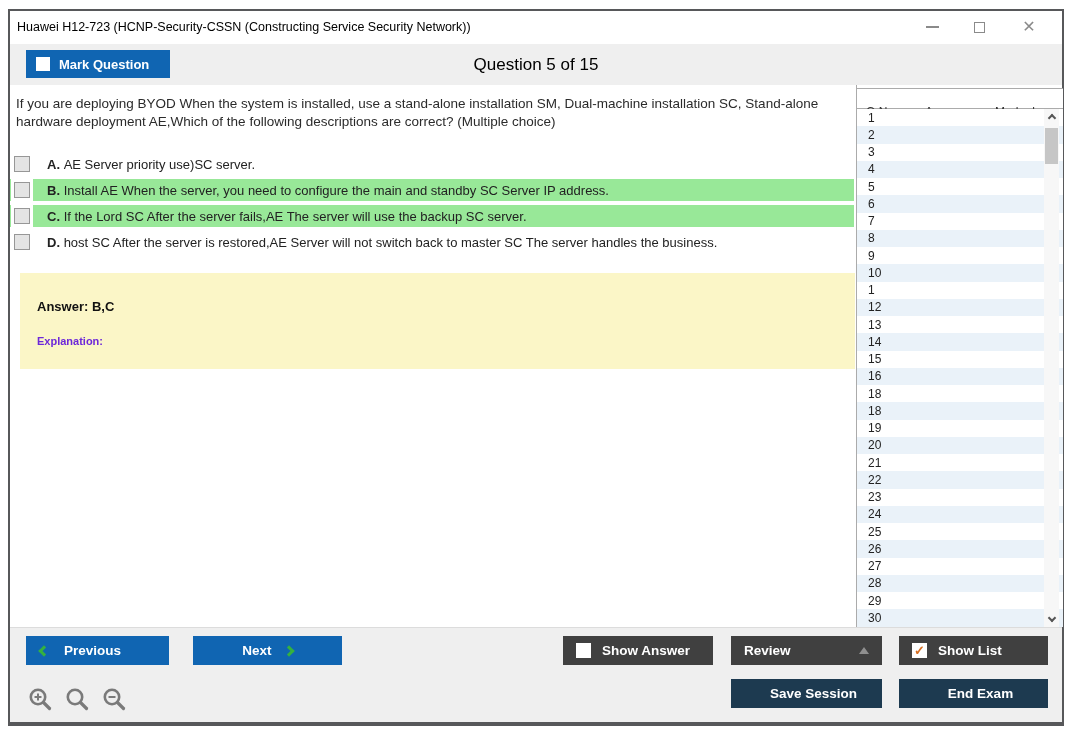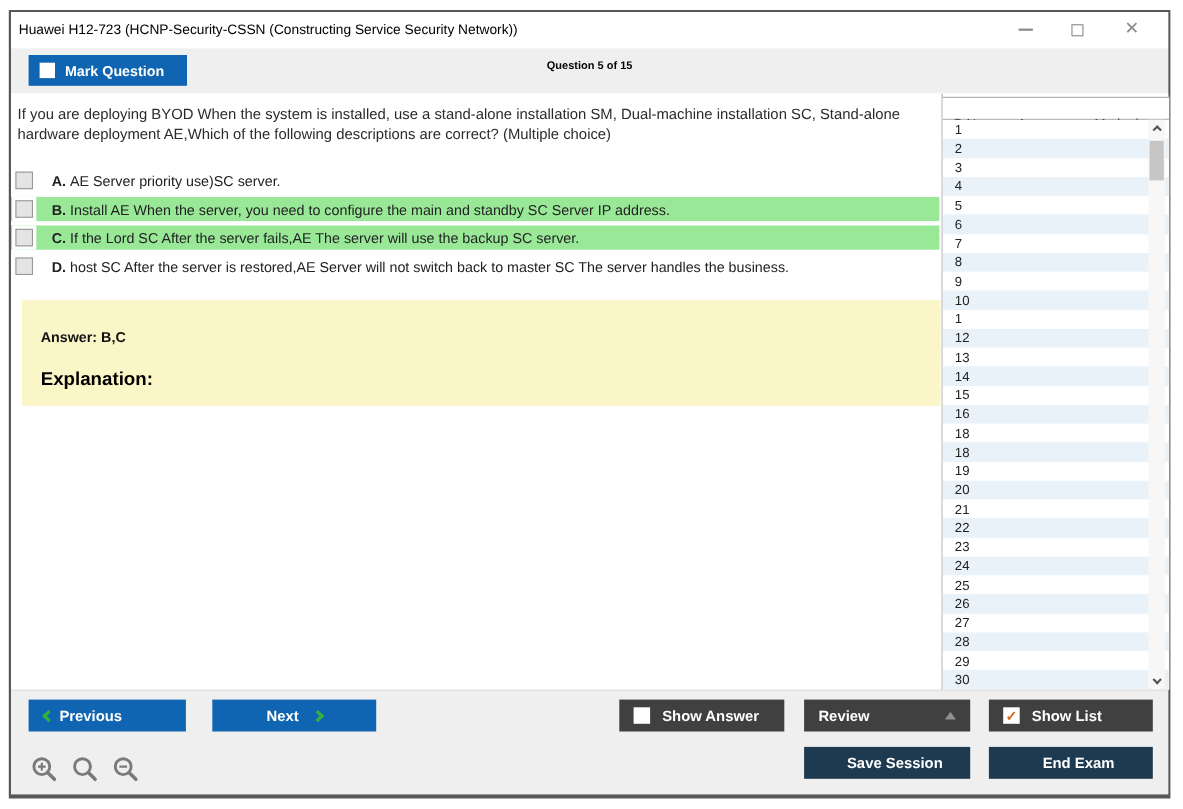--- a/index.html
+++ b/index.html
@@ -18,36 +18,36 @@
   .min-glyph { width:13px; height:0; border-top:2px solid #8a8a8a; }
   .max-glyph { width:11px; height:11px; border:1.5px solid #8a8a8a; background:transparent; }
   .close-glyph { color:#8a8a8a; font-size:16px; line-height:1; }
 
   
   .header-band { position:absolute; left:0; top:33px; width:100%; height:41px; background:#efefef; }
   .mark-btn { position:absolute; left:16px; top:6px; width:144px; height:28px; background:#1065b2; border:none;
               display:flex; align-items:center; padding-left:10px; gap:9px; cursor:pointer; }
   .mark-btn .cb { width:14px; height:14px; background:#ffffff; flex:0 0 auto; }
   .mark-btn .lbl { color:#ffffff; font-size:13px; font-weight:700; }
-  .q-counter { position:absolute; left:0; top:11px; width:100%; text-align:center; font-size:10px; font-weight:700; color:#000; }
+  .q-counter { position:absolute; left:0; top:11px; width:100%; text-align:center; font-size:17px; font-weight:400; color:#000; }
 
   
   .main { position:absolute; left:0; top:74px; width:100%; height:542px; background:#ffffff; }
   .question-text { position:absolute; left:6px; top:10px; width:838px; font-size:13.5px; color:#2b2b2b; line-height:1.3; }
 
   .options { position:absolute; left:0; top:68px; width:844px; }
   .opt-row { display:flex; align-items:center; height:22px; margin-bottom:4px; padding-left:4px; background:transparent; }
   .opt-row.hl { background:#98e898; }
   .opt-cb { width:16px; height:16px; background:#e4e4e4; border:1px solid #979797; box-shadow:0 0 0 3px #ffffff; flex:0 0 auto; cursor:pointer; }
   .opt-text { margin-left:17px; font-size:13px; color:#222; white-space:nowrap; }
   .opt-text b { font-weight:700; }
 
   .answer-box { position:absolute; left:10px; top:188px; width:835px; height:96px; background:#fbf6c7; padding:26px 0 0 17px; }
   .answer-line { font-size:13px; font-weight:700; color:#111; }
-  .explanation-line { margin-top:21px; font-size:17px; font-weight:700; color:#000000; }
+  .explanation-line { margin-top:21px; font-size:11px; font-weight:700; color:#6d28d9; }
 
   
   .sidebar { position:absolute; left:846px; top:0px; width:206px; height:542px; border-left:1px solid #ababab; background:#ffffff; }
   .sb-header { position:absolute; left:0; top:3px; width:206px; height:21px; background:#ffffff;
                border-top:1px solid #ababab; border-bottom:1px solid #ababab; font-size:12px; color:#333; }
   .sb-header span { position:absolute; top:16px; }
   .sb-col-q { left:9px; } .sb-col-a { left:68px; } .sb-col-m { left:138px; }
 
   .qlist { position:absolute; left:0; top:24px; width:206px; height:518px; overflow:hidden; background:#ffffff; }
   .qrow { height:17.26px; display:flex; align-items:center; padding-left:11px; font-size:12px; color:#222; cursor:pointer; }
@@ -60,21 +60,21 @@
   .chev-down { width:6px; height:6px; border-bottom:2px solid #555; border-right:2px solid #555; transform:rotate(45deg); margin-bottom:3px; }
   .sb-thumb { position:absolute; left:1px; top:19px; width:13px; height:36px; background:#c6c6c6; cursor:grab; }
 
   
   .footer { position:absolute; left:0; top:616px; width:100%; height:95px; background:#efefef; border-top:1px solid #dcdcdc; }
   .fbtn { position:absolute; height:29px; border:none; display:flex; align-items:center; cursor:pointer; font-family:"Liberation Sans", sans-serif; }
   .btn-blue { background:#1065b2; color:#fff; font-size:13.5px; font-weight:700; }
   .btn-orange { background:#404040; color:#fff; font-size:13.5px; font-weight:600; }
   .btn-navy { background:#1d3a50; color:#fff; font-size:13.5px; font-weight:600; justify-content:center;padding-left:14px; }
 
-  .prev-btn { left:16px; top:8px; width:143px; padding-left:14px; gap:6px; }
+  .prev-btn { left:16px; top:8px; width:143px; padding-left:14px; gap:16px; }
   .next-btn { left:183px; top:8px; width:149px; justify-content:center; gap:13px; }
   .chev-left  { width:8px; height:8px; border-left:3px solid #35b13f; border-bottom:3px solid #35b13f; transform:rotate(45deg); }
   .chev-right { width:8px; height:8px; border-top:3px solid #35b13f; border-right:3px solid #35b13f; transform:rotate(45deg); }
 
   .show-answer-btn { left:553px; top:8px; width:150px; padding-left:13px; gap:11px; }
   .review-btn { left:721px; top:8px; width:151px; padding:0 13px; justify-content:space-between; }
   .show-list-btn { left:889px; top:8px; width:149px; padding-left:13px; gap:11px; }
   .save-btn { left:721px; top:51px; width:151px; }
   .end-btn  { left:889px; top:51px; width:149px; }
 

